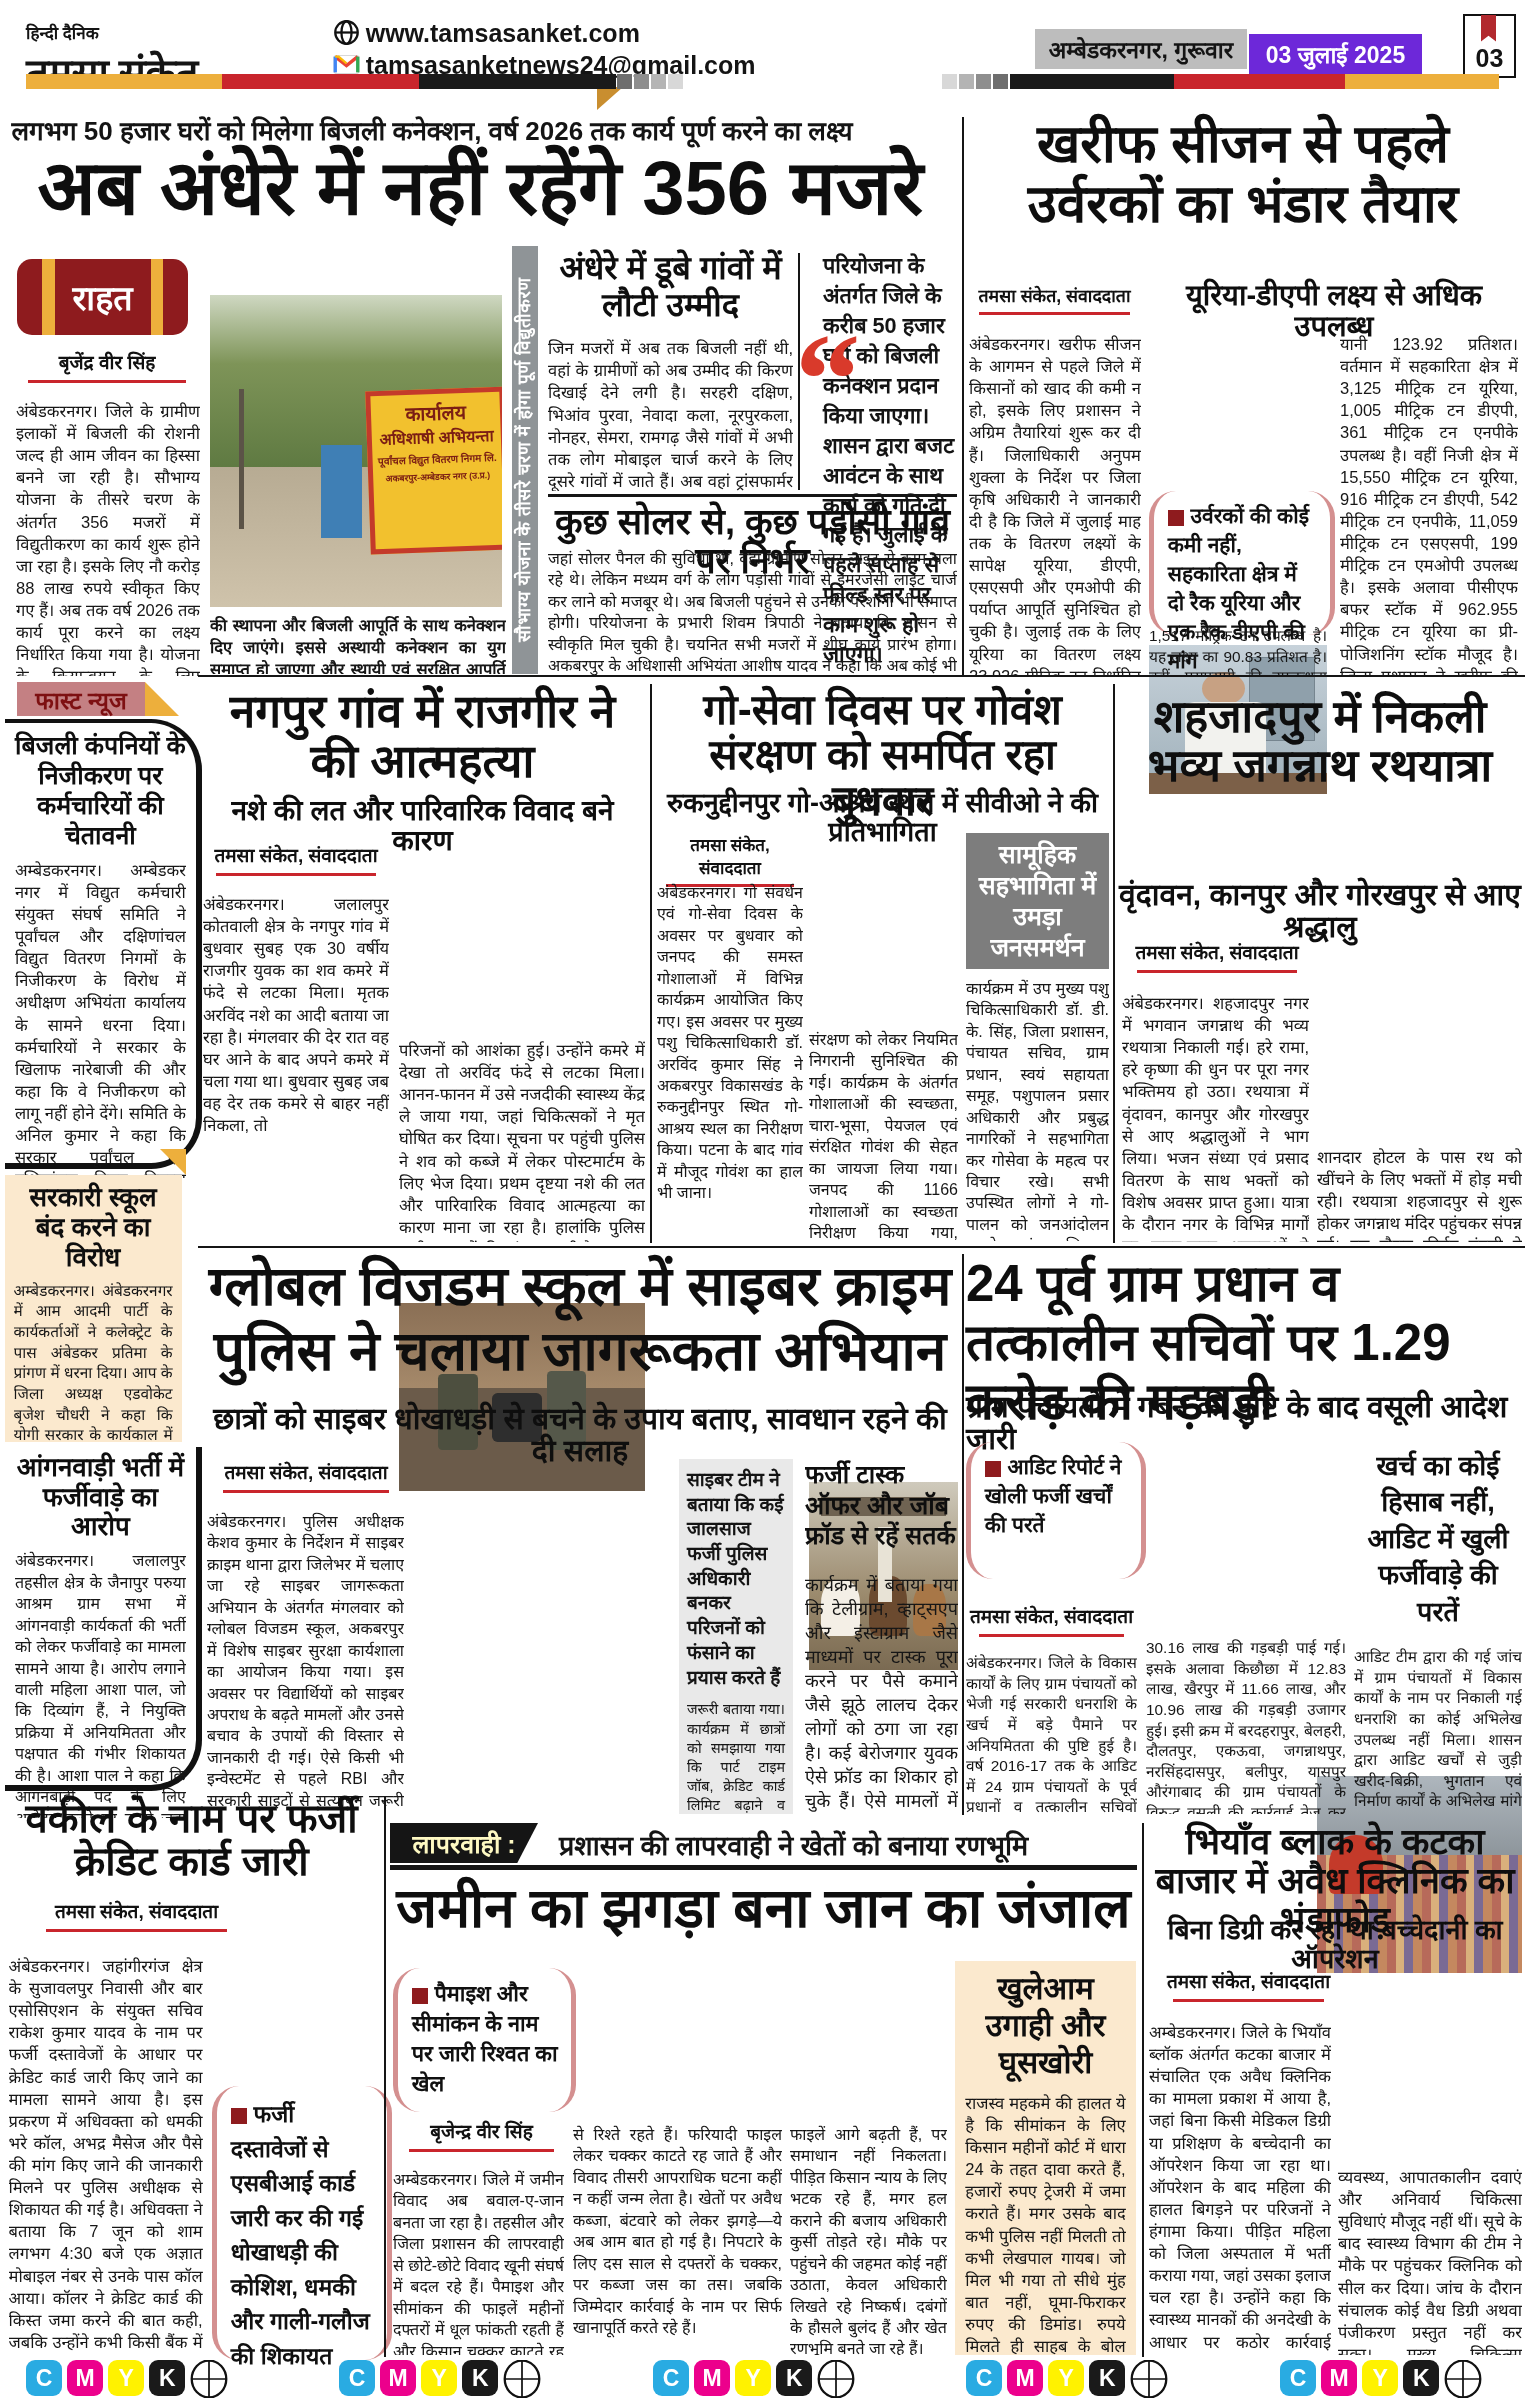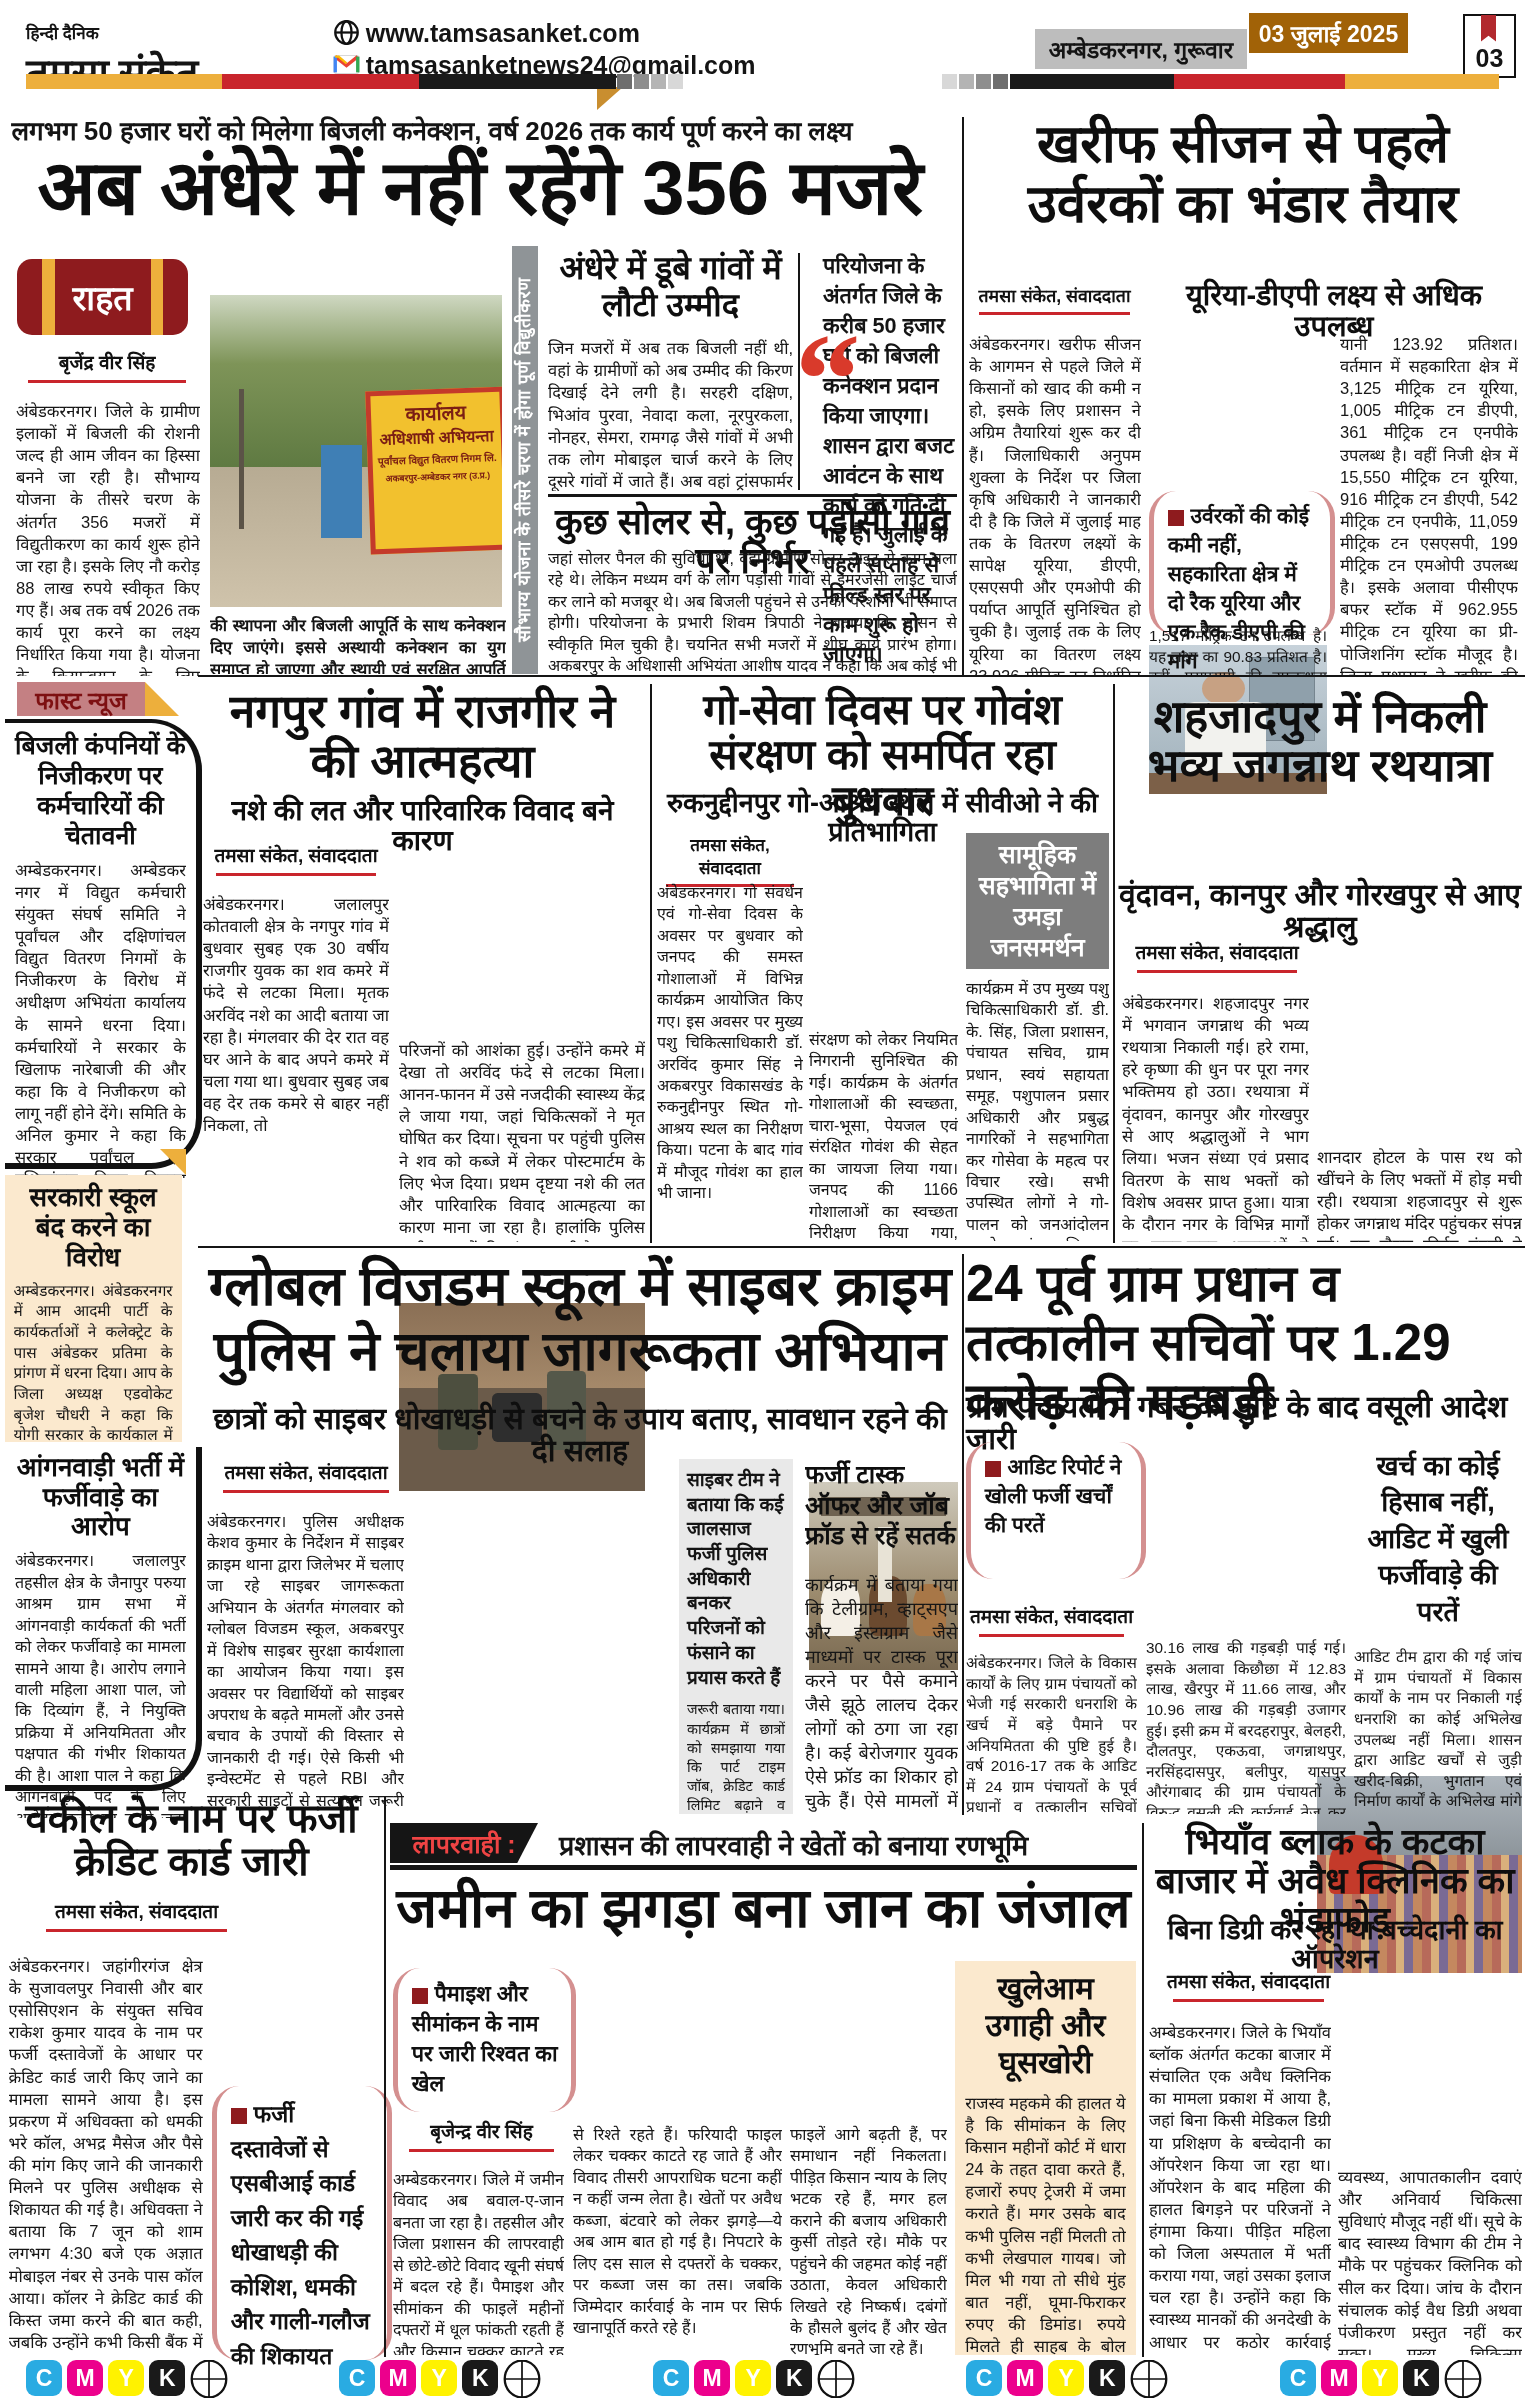--- a/index.html
+++ b/index.html
@@ -63,21 +63,21 @@
       </span>
       <span style="font-size:25px;font-weight:bold">tamsasanketnews24@gmail.com</span>
     </div>
   </div>
 
   <div class="abs" style="left:597px;top:87px;width:0;height:0;border-left:26px solid #C98E2F;border-bottom:23px solid transparent"></div>
 
   <div class="abs" style="left:1035px;top:28.5px;width:212px;height:40px;background:#BDBDBD;display:flex;align-items:center;justify-content:center">
     <span style="font-size:23px;font-weight:bold">अम्बेडकरनगर, गुरूवार</span>
   </div>
-  <div class="abs" style="left:1249px;top:13px;width:159px;height:40px;background:#a16207;display:flex;align-items:center;justify-content:center">
+  <div class="abs" style="left:1249px;top:34px;width:173px;height:40px;background:#6d28d9;display:flex;align-items:center;justify-content:center">
     <span style="font-size:23px;font-weight:bold;color:#fff">03 जुलाई 2025</span>
   </div>
   <div class="abs" style="left:1463px;top:13.7px;width:49px;height:60px;border:2.3px solid #111;background:#fff">
     <div class="abs" style="left:16px;top:-1.1px;width:15px;height:27px;background:#B2292E;clip-path:polygon(0 0,100% 0,100% 100%,50% 78%,0 100%)"></div>
     <div class="abs" style="left:0;top:28.5px;width:100%;text-align:center;font-size:25px;font-weight:bold">03</div>
   </div>
 
   <div>
     <div class="abs" style="left:26px;top:74px;width:197px;height:15px;background:#EDAF3C"></div>
     <div class="abs" style="left:222px;top:74px;width:197px;height:15px;background:#C9252C"></div>
@@ -314,21 +314,21 @@
     <div class="abs body just clip" style="left:8.6px;top:1955px;width:194px;height:399px">अंबेडकरनगर। जहांगीरगंज क्षेत्र के सुजावलपुर निवासी और बार एसोसिएशन के संयुक्त सचिव राकेश कुमार यादव के नाम पर फर्जी दस्तावेजों के आधार पर क्रेडिट कार्ड जारी किए जाने का मामला सामने आया है। इस प्रकरण में अधिवक्ता को धमकी भरे कॉल, अभद्र मैसेज और पैसे की मांग किए जाने की जानकारी मिलने पर पुलिस अधीक्षक से शिकायत की गई है। अधिवक्ता ने बताया कि 7 जून को शाम लगभग 4:30 बजे एक अज्ञात मोबाइल नंबर से उनके पास कॉल आया। कॉलर ने क्रेडिट कार्ड की किस्त जमा करने की बात कही, जबकि उन्होंने कभी किसी बैंक में क्रेडिट</div>
 
     <div class="abs callout" style="left:212px;top:2086px;width:143px;height:251px;font-size:23px;line-height:1.5">
       <span class="sq"></span><span>फर्जी दस्तावेजों से एसबीआई कार्ड जारी कर की गई धोखाधड़ी की कोशिश, धमकी और गाली-गलौज की शिकायत</span>
     </div>
   </section>
 
   <div class="abs vr" style="left:384px;top:1797px;height:560px"></div>
 
   <section>
-    <div class="abs" style="left:390px;top:1823px;width:148px;height:40px;background:#151515;color:#ef4444;display:flex;align-items:center;justify-content:center;font-size:25px;font-weight:bold;clip-path:polygon(0 0,100% 0,86% 100%,0 100%)">लापरवाही :</div>
+    <div class="abs" style="left:390px;top:1823px;width:148px;height:40px;background:#151515;color:#fef9c3;display:flex;align-items:center;justify-content:center;font-size:25px;font-weight:bold;clip-path:polygon(0 0,100% 0,86% 100%,0 100%)">लापरवाही :</div>
     <div class="abs" style="left:559px;top:1826px;width:576px;font-size:27px;font-weight:bold">प्रशासन की लापरवाही ने खेतों को बनाया रणभूमि</div>
     <div class="abs" style="left:390px;top:1865px;width:747px;height:5.1px;background:#151515"></div>
 
     <div class="abs hl" style="left:390px;top:1879px;width:747px;font-size:55px">जमीन का झगड़ा बना जान का जंजाल</div>
 
     <div class="abs callout" style="left:393px;top:1968px;width:146px;height:121px;font-size:21.7px">
       <span class="sq"></span><span>पैमाइश और सीमांकन के नाम पर जारी रिश्वत का खेल</span>
     </div>
     <div class="abs" style="left:399px;top:2118px;width:165px">
       <div class="byl">बृजेन्द्र वीर सिंह</div>

